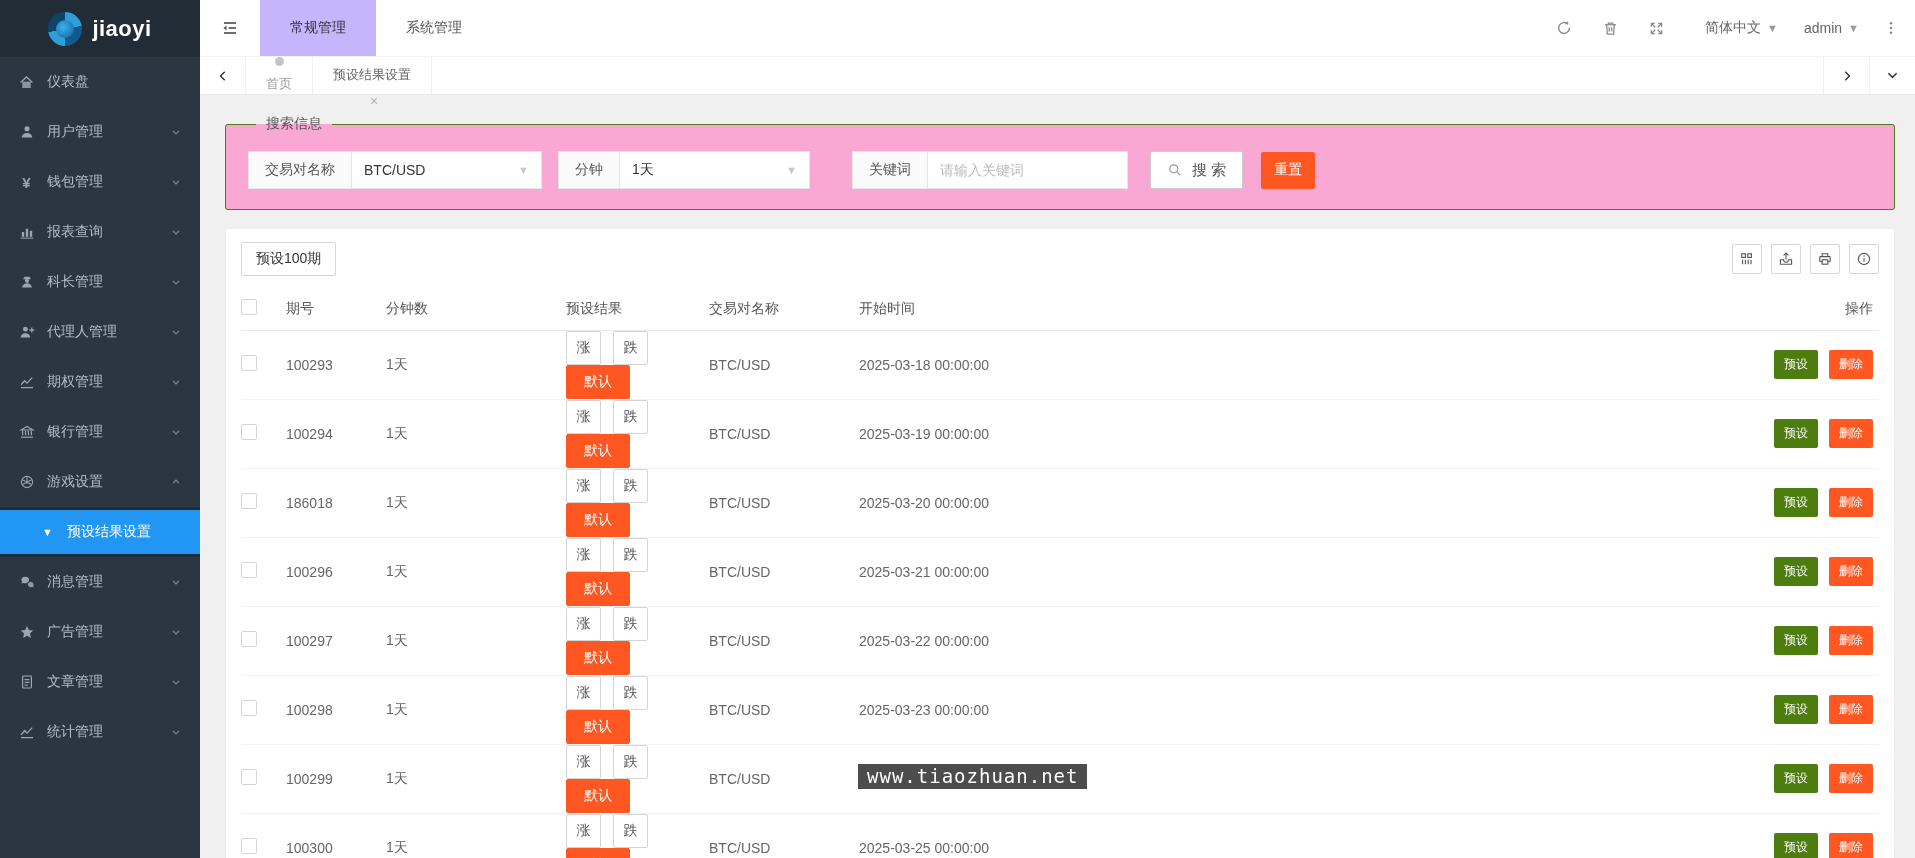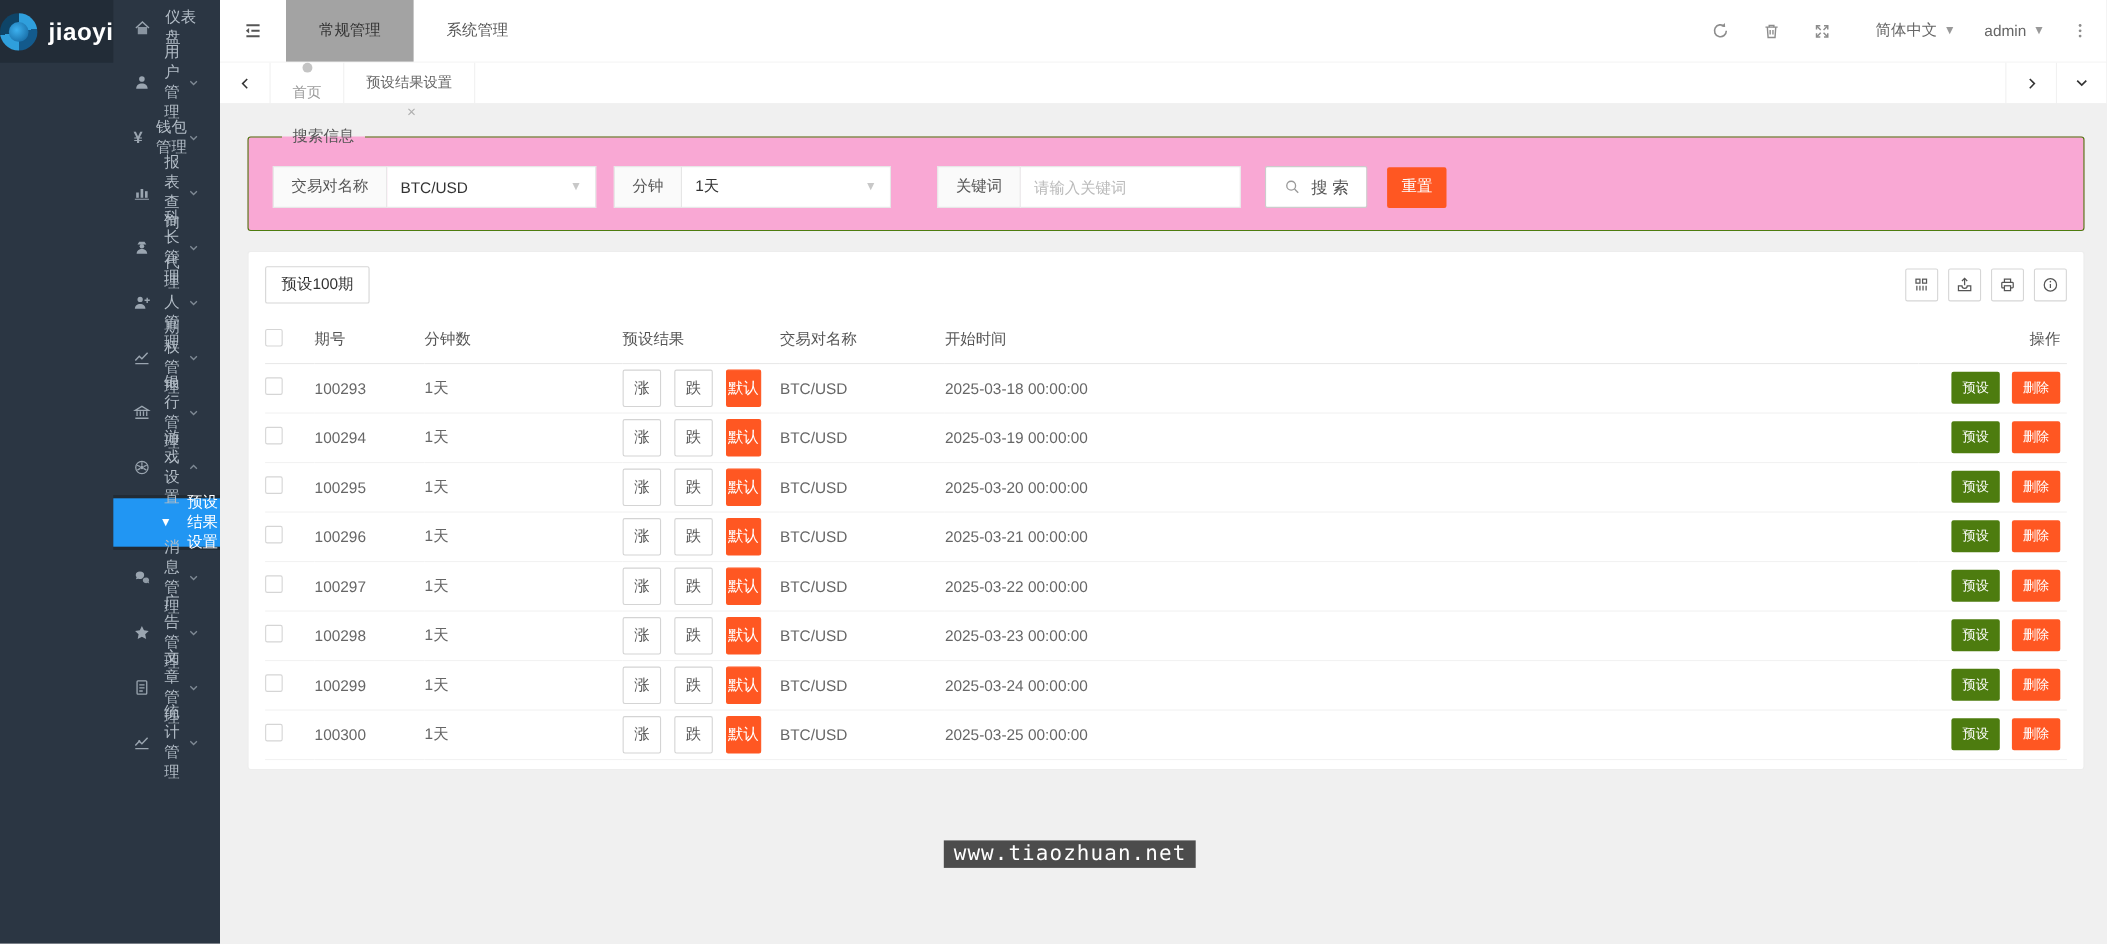--- a/index.html
+++ b/index.html
@@ -1,41 +1,41 @@
 <!DOCTYPE html>
 <html><head>
 <meta charset="utf-8">
 <style>
   * { margin:0; padding:0; box-sizing:border-box; }
   html,body { width:1915px; height:858px; overflow:hidden; font-family:"Liberation Sans","DejaVu Sans",sans-serif; background:#f0f0f0; }
   .app { display:flex; width:100%; height:100%; position:relative; }
 
   
-  .sidebar { width:200px; height:100%; background:#2b3643; flex-shrink:0; display:flex; flex-direction:row; }
+  .sidebar { width:200px; height:100%; background:#2b3643; flex-shrink:0; display:flex; flex-direction:column; }
   .logo { height:57px; background:#222c37; display:flex; align-items:center; justify-content:center; gap:10px; color:#fff; font-size:22px; font-weight:bold; letter-spacing:.5px; }
   .logo-mark { width:34px; height:34px; border-radius:50%; background:conic-gradient(#2f9fdc 0 22%, #135a8c 22% 50%, #2f9fdc 50% 72%, #0e4467 72%); position:relative; }
   .logo-mark::after{ content:""; position:absolute; inset:8px; border-radius:50%; background:radial-gradient(circle at 40% 40%, #3db1ef, #0f5e97); }
   .menu { flex:1; }
   .menu-item { height:50px; display:flex; align-items:center; padding:0 18px; color:#b3bdc7; font-size:14px; cursor:pointer; }
   .menu-item .mi-icon { width:17px; height:17px; margin-right:12px; color:#9aa5b0; display:inline-flex; align-items:center; justify-content:center; font-size:15px; }
   .menu-item .chev { margin-left:auto; color:#7f8a95; display:inline-flex; }
   .chev.up { transform:rotate(180deg); }
   .submenu { background:#222b34; padding:3px 0; }
   .submenu-item { height:44px; display:flex; align-items:center; padding-left:42px; font-size:14px; color:#c9d2da; cursor:pointer; }
   .submenu-item.active { background:#2196f3; color:#fff; }
   .submenu-item .caret { margin-right:14px; font-size:11px; }
 
   
   .main { flex:1; display:flex; flex-direction:column; min-width:0; }
 
   
   .topbar { height:57px; background:#fff; display:flex; align-items:center; border-bottom:1px solid #f2f2f2; flex-shrink:0; }
   .fold-btn { width:60px; height:100%; display:flex; align-items:center; justify-content:center; color:#555; cursor:pointer; }
   .top-tab { height:100%; display:flex; align-items:center; padding:0 30px; font-size:14px; color:#555; cursor:pointer; }
-  .top-tab.active { background:#a3a3a3; color:#333; }
+  .top-tab.active { background:#c4b5fd; color:#333; }
   .topbar-right { margin-left:auto; display:flex; align-items:center; padding-right:16px; }
   .tb-icon { width:46px; height:57px; display:flex; align-items:center; justify-content:center; color:#8c8c8c; cursor:pointer; }
   .tb-drop { display:flex; align-items:center; gap:6px; color:#666; font-size:14px; margin-left:26px; cursor:pointer; }
   .tb-drop .dn { color:#999; font-size:11px; }
   .more-dots { margin-left:24px; color:#8c8c8c; cursor:pointer; display:flex; }
 
   
   .tabbar { height:38px; background:#fff; display:flex; align-items:stretch; border-bottom:1px solid #e8e8e8; flex-shrink:0; }
   .tab-arrow { width:46px; display:flex; align-items:center; justify-content:center; border-right:1px solid #f1f1f1; color:#333; cursor:pointer; }
   .tab-arrow.rb { border-right:none; border-left:1px solid #f1f1f1; }
@@ -68,21 +68,21 @@
   .btn-preset100 { height:34px; background:#fff; border:1px solid #d6d6d6; border-radius:2px; padding:0 14px; font-size:14px; color:#333; cursor:pointer; font-family:inherit; }
   .tool-icons { margin-left:auto; display:flex; gap:9px; }
   .tool-btn { width:30px; height:30px; border:1px solid #d6d6d6; border-radius:2px; background:#fff; display:flex; align-items:center; justify-content:center; color:#555; cursor:pointer; }
 
   table.grid { width:100%; border-collapse:collapse; margin-top:12px; font-size:14px; }
   table.grid th { height:42px; text-align:left; font-weight:normal; color:#555; border-bottom:1px solid #e9e9e9; }
   table.grid th.op, table.grid td.op { text-align:right; padding-right:6px; }
   table.grid td { height:45px; color:#666; border-bottom:1px solid #f2f2f2; }
   .checkbox { width:16px; height:16px; border:1px solid #d5d5d5; border-radius:2px; background:#fff; display:inline-block; cursor:pointer; }
   .mini-btn { width:35px; height:34px; background:#fff; border:1px solid #d4d4d4; border-radius:2px; color:#555; font-size:14px; margin-right:8px; cursor:pointer; font-family:inherit; }
-  .mini-btn.default { width:32px; background:#ff5722; border-color:#ff5722; color:#fff; }
+  .mini-btn.default { width:64px; background:#ff5722; border-color:#ff5722; color:#fff; }
   .act-btn { border:none; border-radius:2px; color:#fff; font-size:12px; padding:6px 10px; margin-left:7px; cursor:pointer; font-family:inherit; }
   .act-btn.preset { background:#4d7c0f; }
   .act-btn.del { background:#ff5722; }
 
   
   .watermark { position:absolute; left:858px; top:764px; background:#4c4c4c; color:#fff; font-family:"DejaVu Sans Mono","Liberation Mono",monospace; font-size:19px; padding:1px 9px 2px; letter-spacing:1px; z-index:5; }
 
   svg { display:block; }
 </style>
 </head>
@@ -507,21 +507,21 @@
             <td>BTC/USD</td>
             <td>2025-03-19 00:00:00</td>
             <td class="op">
               <button class="act-btn preset">预设</button>
               <button class="act-btn del">删除</button>
             </td>
           </tr>
 
           <tr>
             <td><span class="checkbox"></span></td>
-            <td>100295</td>
+            <td>186018</td>
             <td>1天</td>
             <td>
               <button class="mini-btn">涨</button>
               <button class="mini-btn">跌</button>
               <button class="mini-btn default">默认</button>
             </td>
             <td>BTC/USD</td>
             <td>2025-03-20 00:00:00</td>
             <td class="op">
               <button class="act-btn preset">预设</button>

